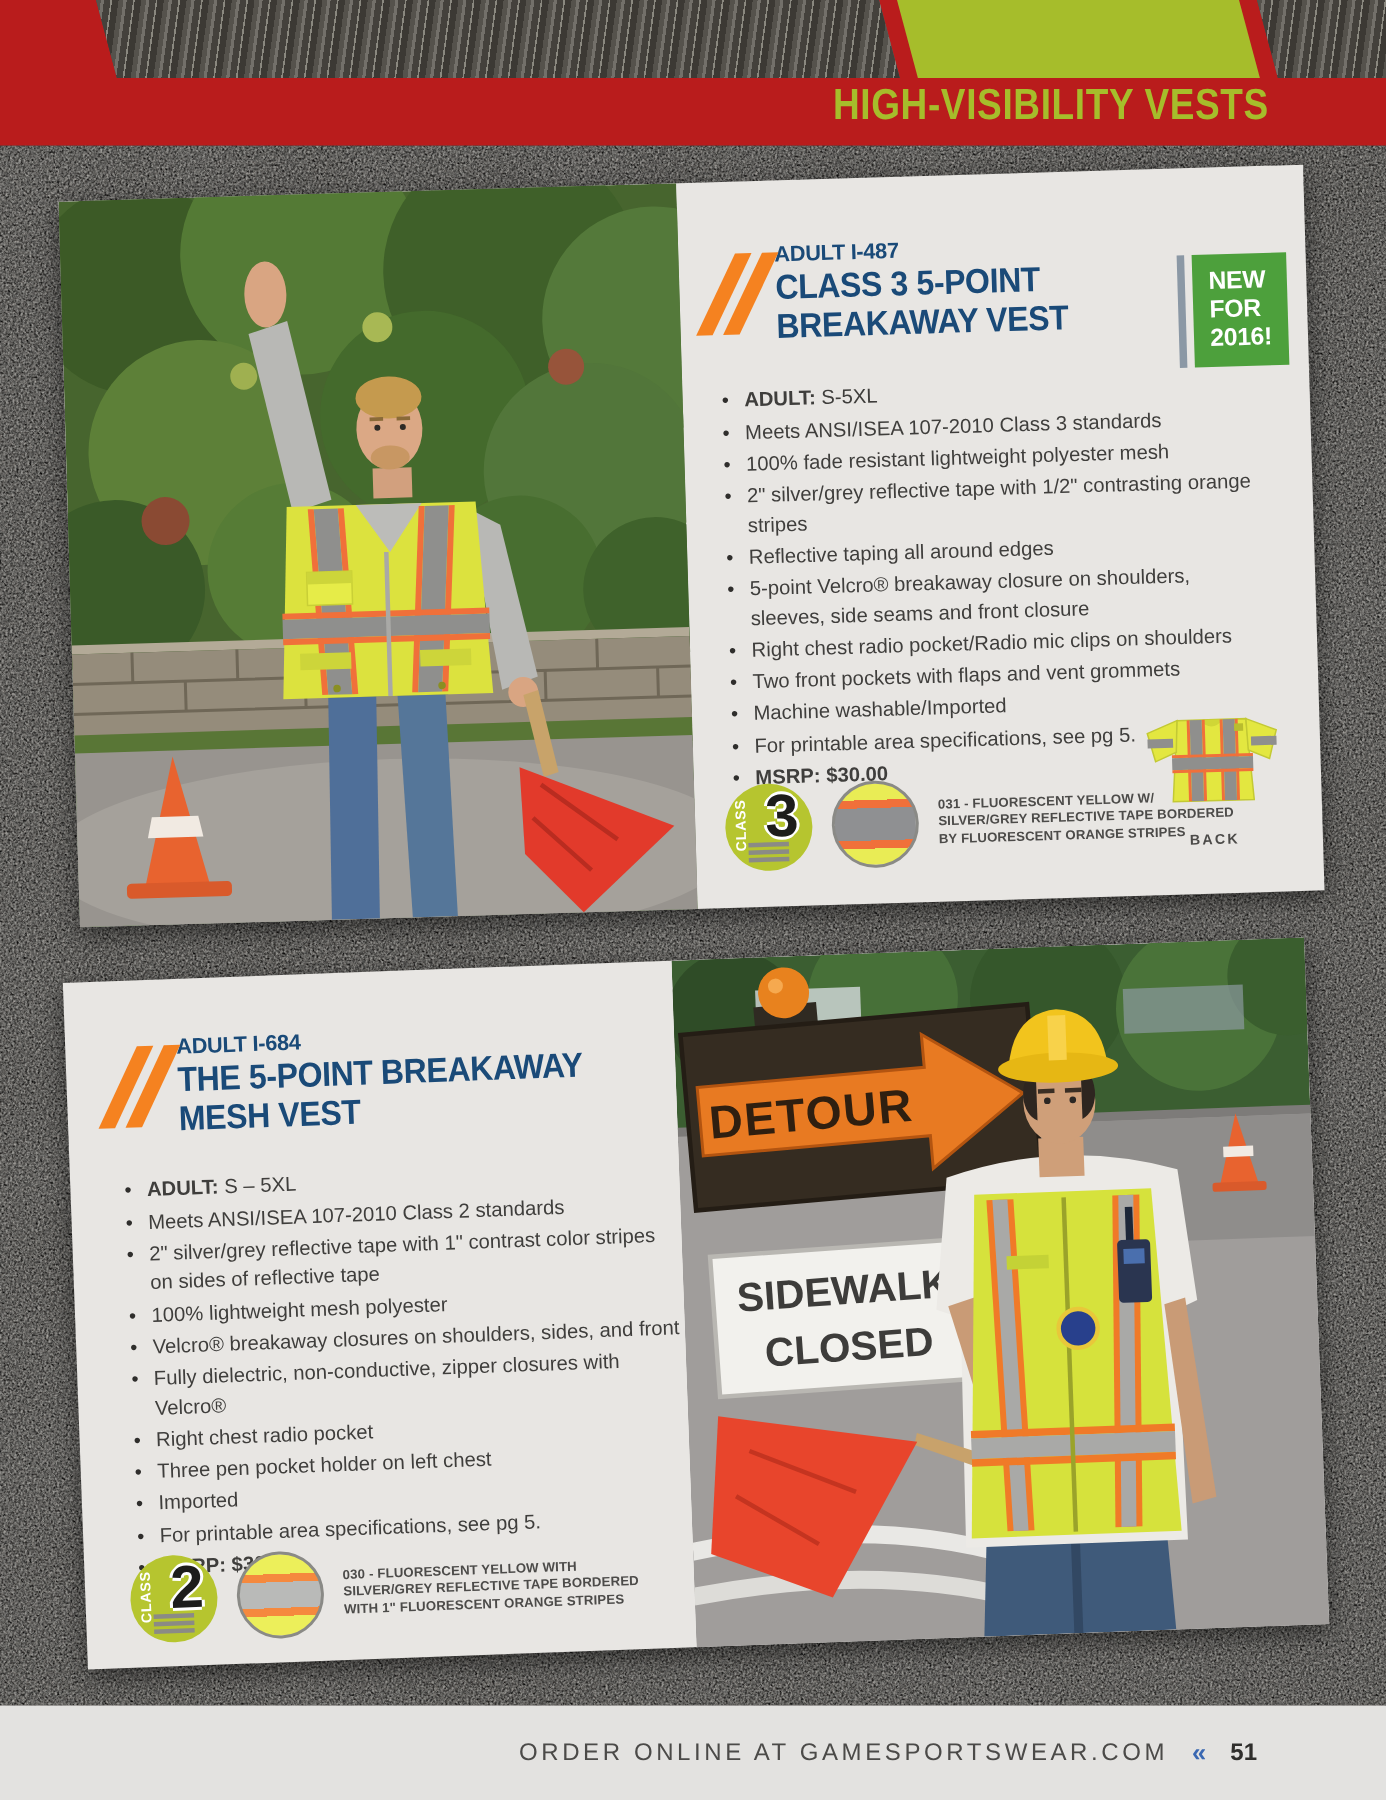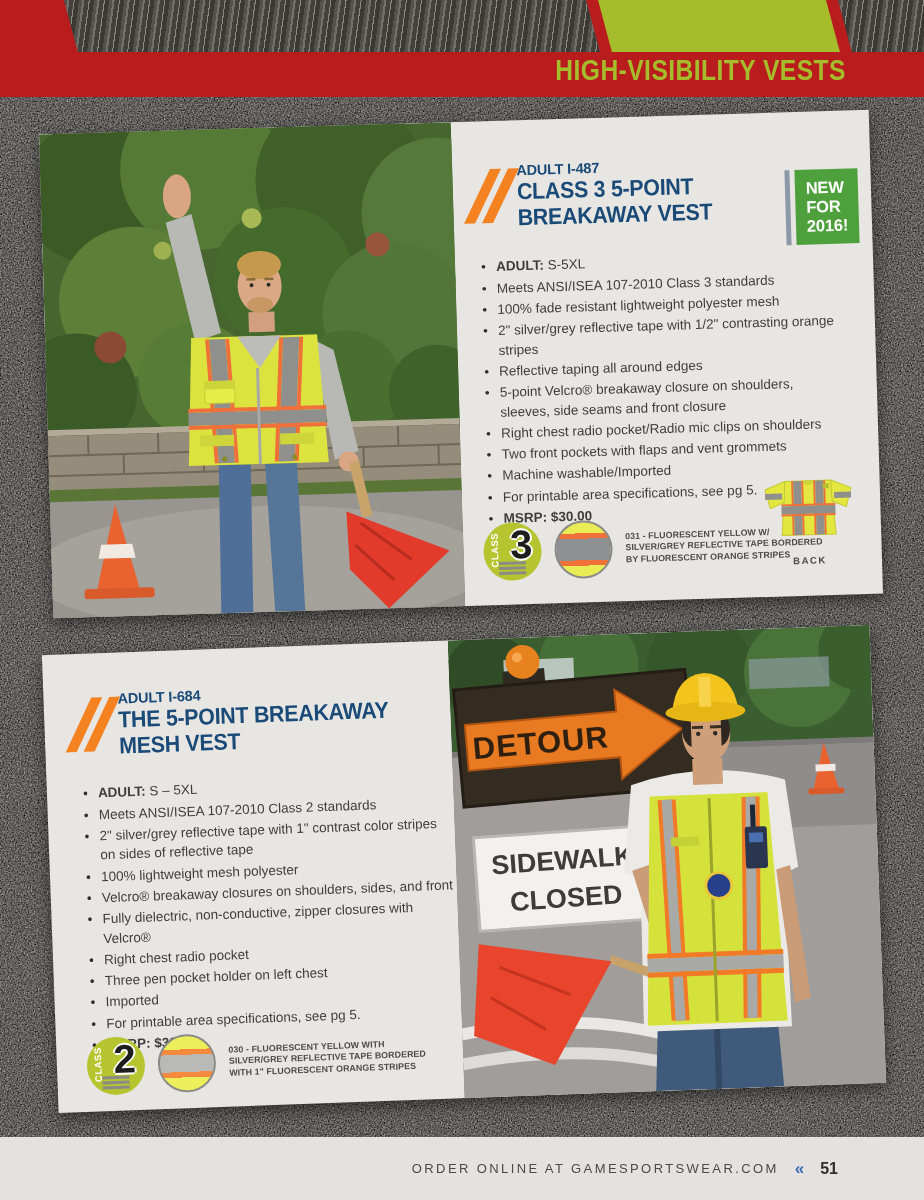--- a/index.html
+++ b/index.html
@@ -25,21 +25,21 @@
     font-size:29px;font-weight:bold;color:#a6bd2b;letter-spacing:.5px;
     transform:scaleX(.85);transform-origin:right center;white-space:nowrap;
   }
   
   .asphalt{position:absolute;top:97px;left:0;}
   
   .footer{
     position:absolute;top:1137px;left:0;width:924px;height:63px;background:#e3e2e0;
     display:flex;align-items:center;justify-content:flex-end;gap:16px;padding-right:86px;box-sizing:border-box;
   }
-  .order-text{font-size:13px;letter-spacing:2.4px;color:#4b4a48;}
+  .order-text{font-size:16px;letter-spacing:2.4px;color:#4b4a48;}
   .chev{font-size:17px;font-weight:bold;color:#3a68b2;}
   .pageno{font-size:16px;font-weight:bold;color:#2f2e2c;}
   
   .card{
     position:absolute;background:#e8e6e3;box-shadow:0 5px 16px rgba(0,0,0,.5);
   }
   .card1{left:46px;top:122px;width:830px;height:484px;transform:rotate(-1.7deg);}
   .card2{left:50px;top:640px;width:828px;height:458px;transform:rotate(-2.1deg);}
   .photo{position:absolute;top:0;height:100%;overflow:hidden;}
   .photo svg{display:block;width:100%;height:100%;}

